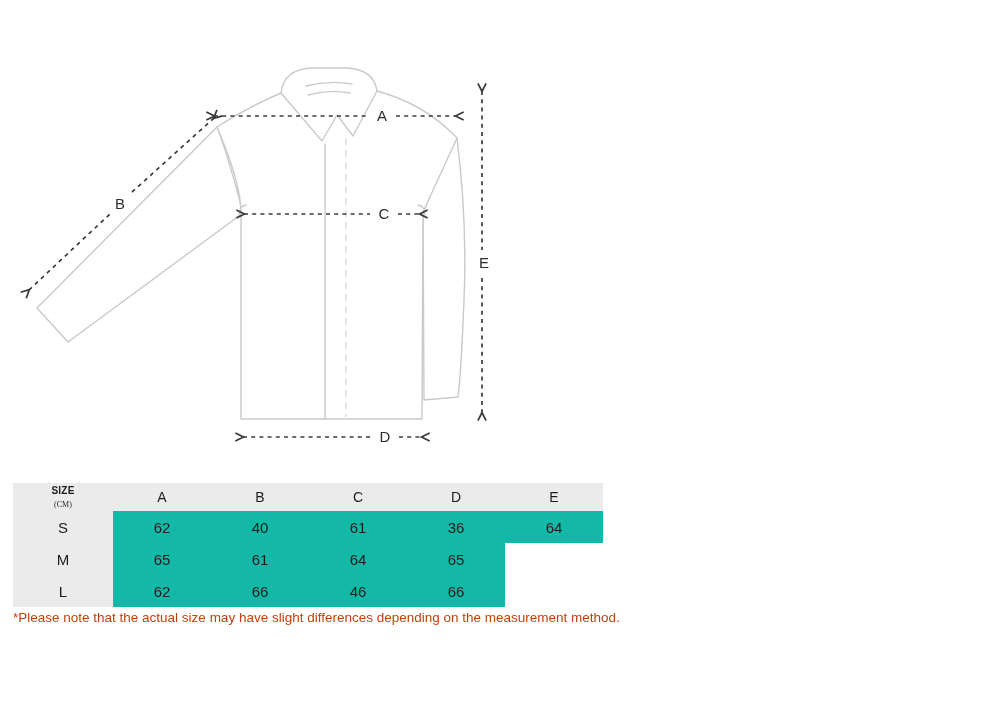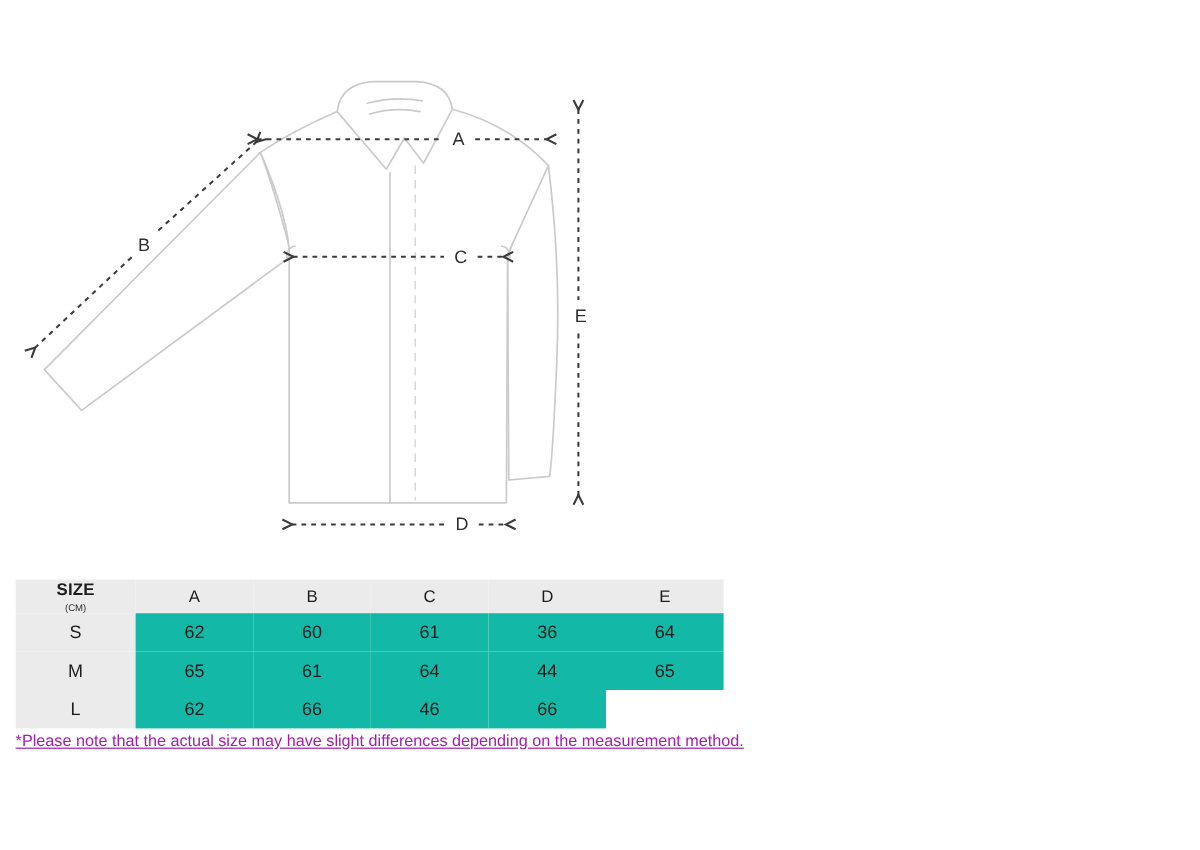--- a/index.html
+++ b/index.html
@@ -14,26 +14,26 @@
   .size-table{position:absolute;left:13px;top:483px;}
   .tr{display:flex;}
   .cell{
     width:98px;display:flex;align-items:center;justify-content:center;
     font-size:15px;color:#1d1d1d;background:#14b8a6;
   }
   .size-col{width:100px;background:#ebebeb;}
   .tr.head .cell{background:#ebebeb;height:28px;font-size:14px;}
   .tr.body-row .cell{height:32px;}
   .size-head{flex-direction:column;line-height:1;}
-  .size-word{font-size:14px;font-weight:700;letter-spacing:.2px;}
-  .size-unit{font-size:8px;margin-top:5px;color:#2a2a2a;}
+  .size-word{font-size:10px;font-weight:700;letter-spacing:.2px;}
+  .size-unit{font-size:8px;margin-top:5px;color:#2a2a2a;font-family:Liberation Serif, serif;}
 
   .note{
     position:absolute;left:13px;top:610px;
-    font-size:13.5px;color:#a21caf;letter-spacing:0;text-decoration:underline;
+    font-size:13.5px;color:#c2410c;letter-spacing:0;
   }
 </style>
 </head>
 <body>
 
 <div class="canvas">
 
   <svg width="1000" height="470" viewBox="0 0 1000 470">
     <defs>
       <marker id="arr" viewBox="0 0 12 12" refX="2.5" refY="6" markerWidth="7.2" markerHeight="7.2" orient="auto-start-reverse">
@@ -89,32 +89,31 @@
       <div class="cell">A</div>
       <div class="cell">B</div>
       <div class="cell">C</div>
       <div class="cell">D</div>
       <div class="cell">E</div>
     </div>
 
     <div class="tr body-row">
       <div class="cell size-col">S</div>
       <div class="cell">62</div>
-      <div class="cell">60</div>
+      <div class="cell">40</div>
       <div class="cell">61</div>
       <div class="cell">36</div>
       <div class="cell">64</div>
     </div>
 
     <div class="tr body-row">
       <div class="cell size-col">M</div>
       <div class="cell">65</div>
       <div class="cell">61</div>
       <div class="cell">64</div>
-      <div class="cell">44</div>
       <div class="cell">65</div>
     </div>
 
     <div class="tr body-row">
       <div class="cell size-col">L</div>
       <div class="cell">62</div>
       <div class="cell">66</div>
       <div class="cell">46</div>
       <div class="cell">66</div>
     </div>

